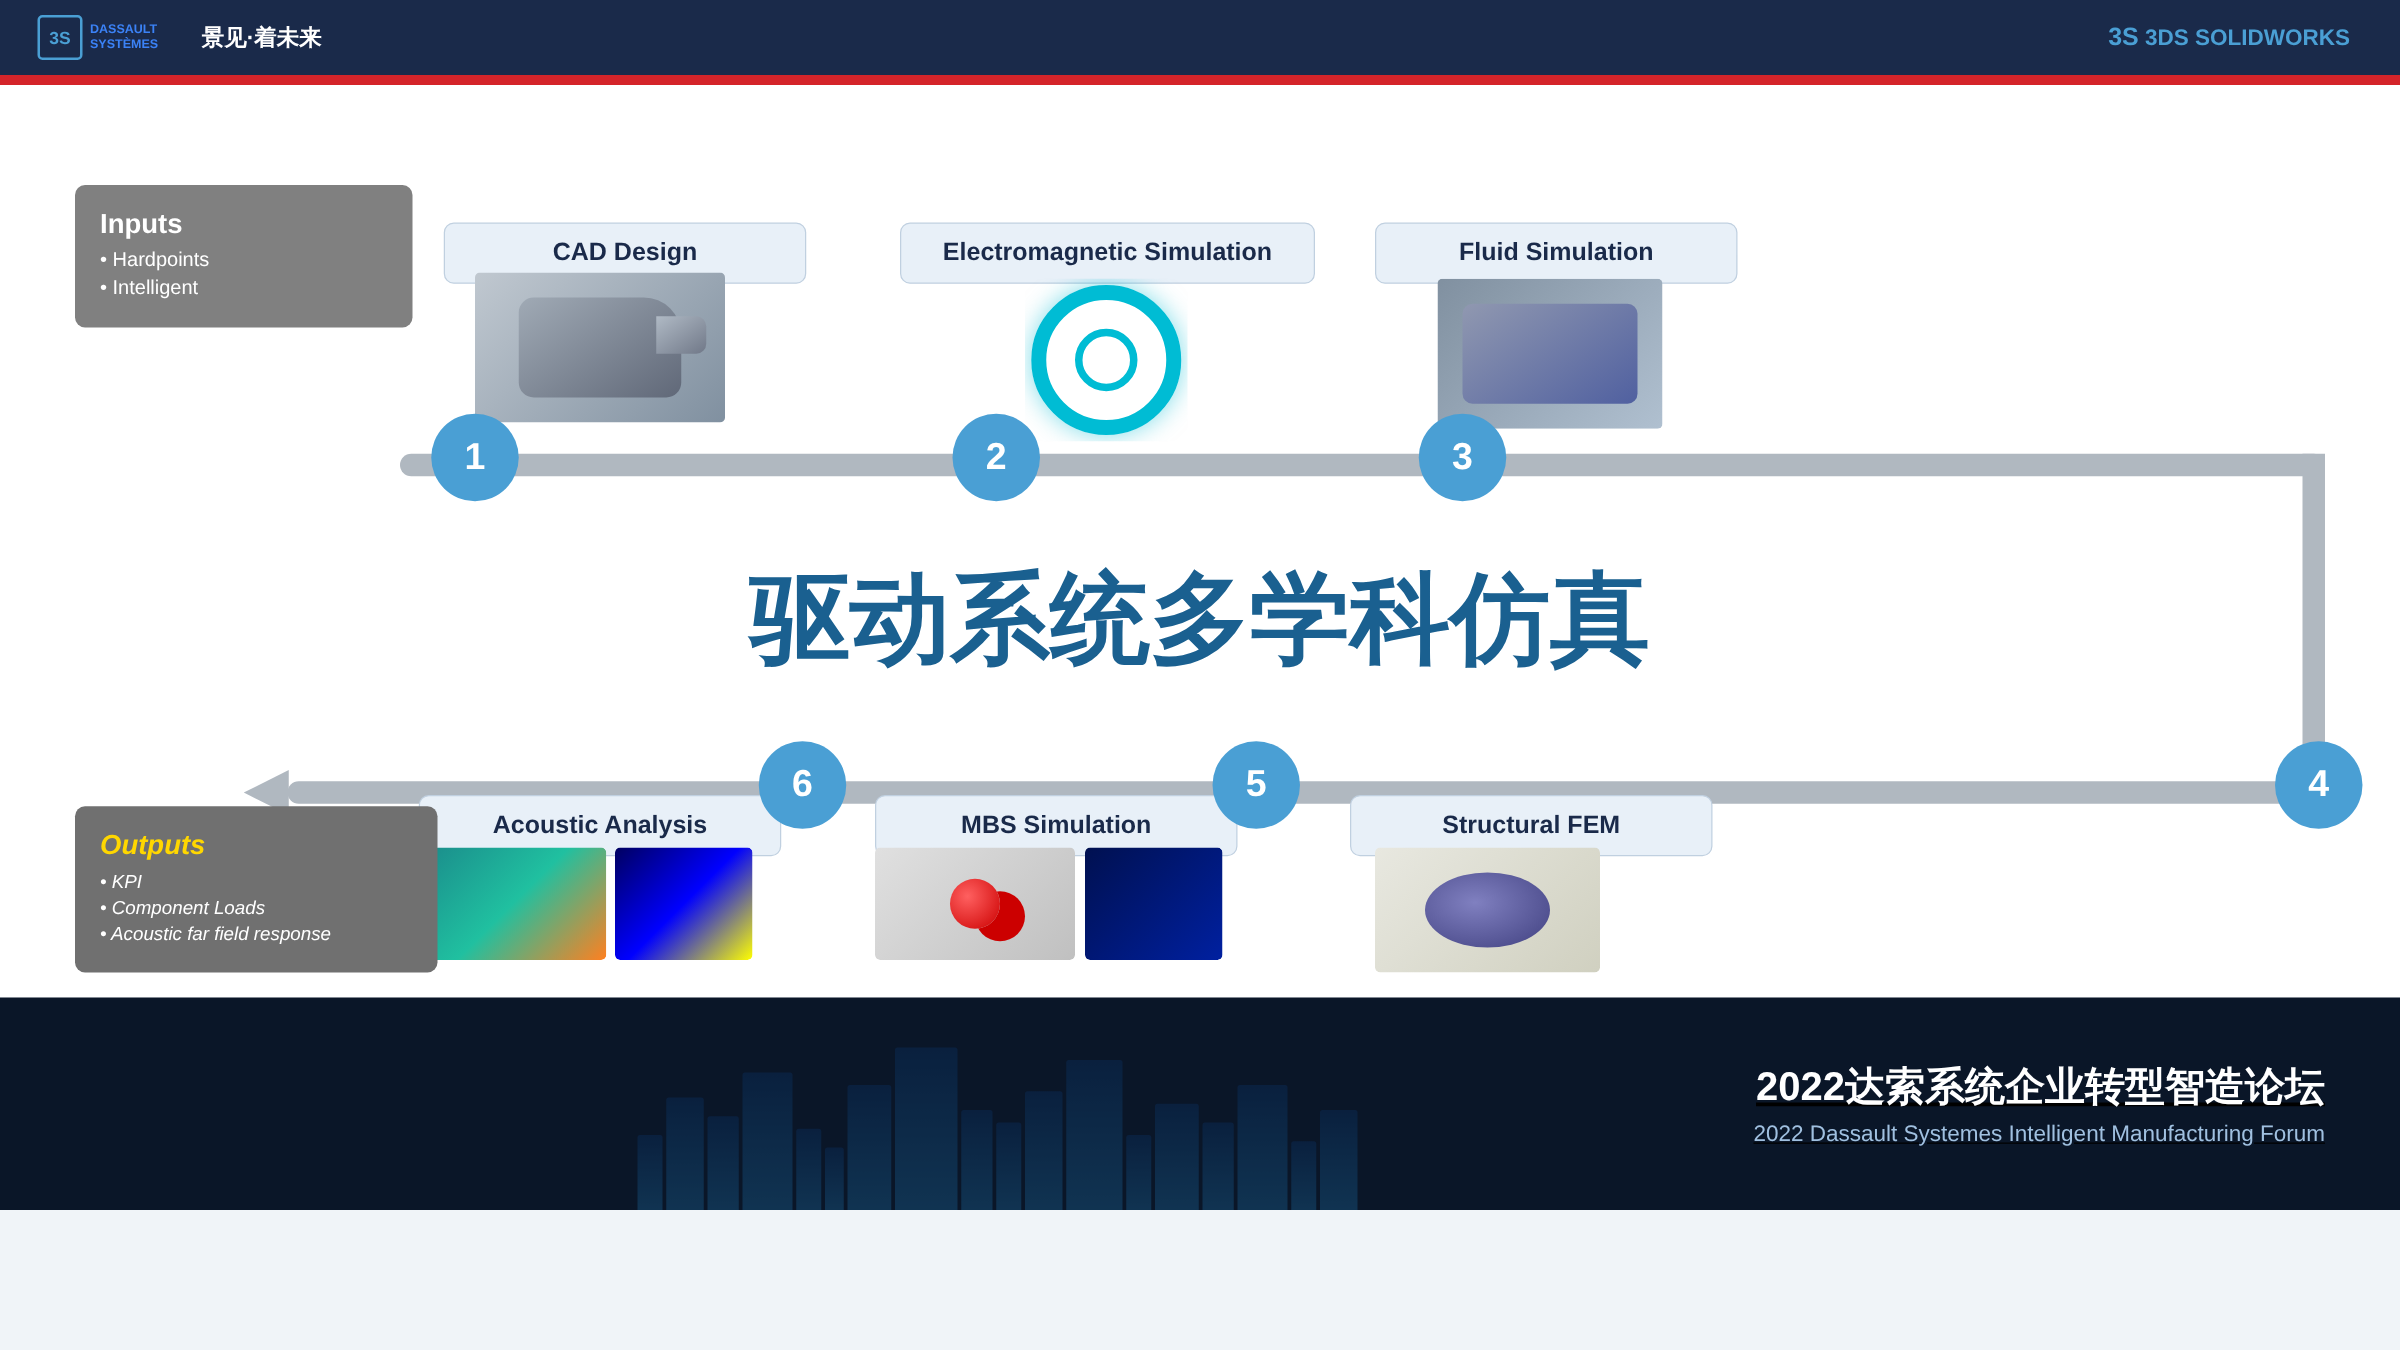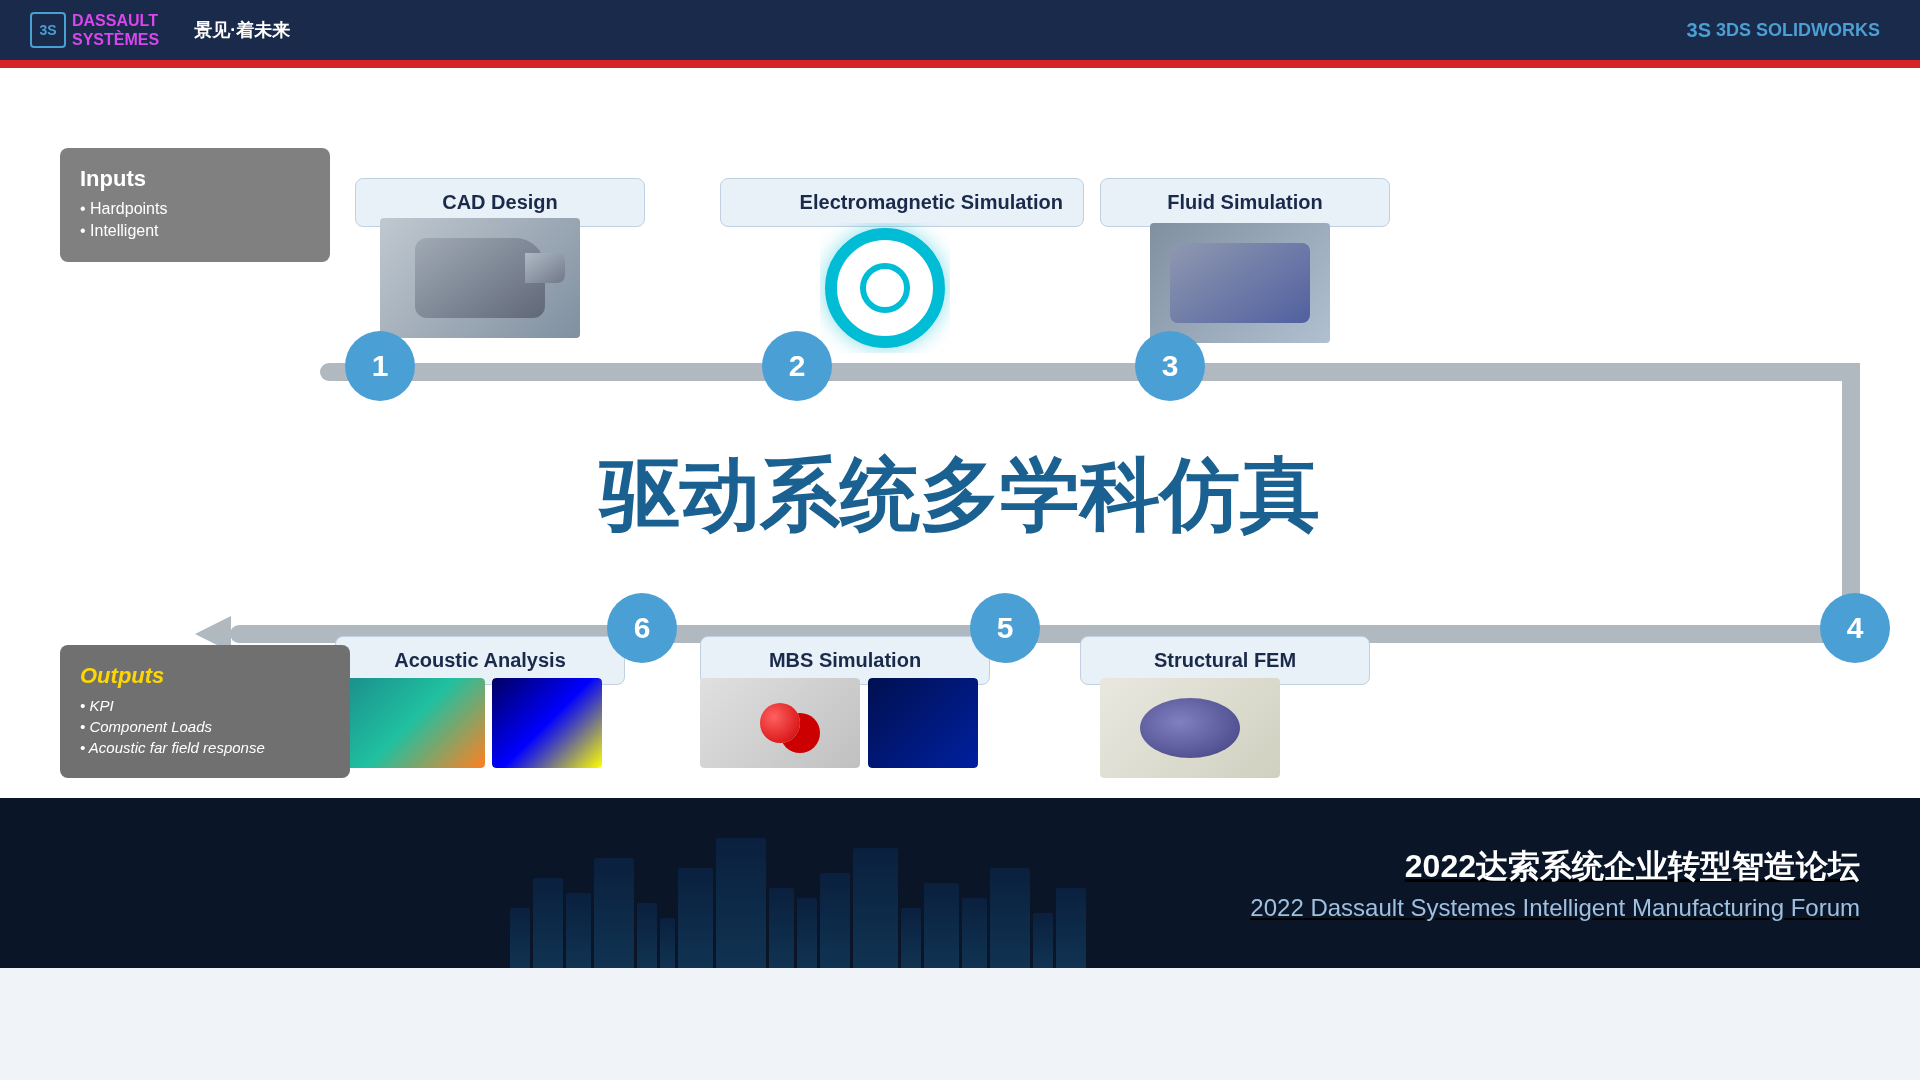--- a/index.html
+++ b/index.html
@@ -41,22 +41,22 @@
       justify-content: center;
       width: 36px;
       height: 36px;
       border: 2px solid #4a9fd4;
       border-radius: 4px;
       color: #4a9fd4;
       font-size: 14px;
       font-weight: 900;
     }
     .logo-ds .ds-text {
-      color: #d946ef;
-      font-size: 16px;
+      color: #3b82f6;
+      font-size: 10px;
       line-height: 1.2;
       font-weight: bold;
     }
     .logo-partner {
       color: #ffffff;
       font-size: 18px;
       font-weight: bold;
       margin-left: 20px;
     }
     .solidworks-logo {
@@ -396,21 +396,21 @@
       text-align: right;
       z-index: 10;
       text-decoration: underline;
     }
     .footer-forum-title {
       font-size: 32px;
       font-weight: bold;
       color: white;
     }
     .footer-forum-subtitle {
-      font-size: 24px;
+      font-size: 18px;
       color: #a0c0e0;
       margin-top: 5px;
     }
 
     
     .footer-cityscape {
       position: absolute;
       bottom: 0;
       left: 50%;
       transform: translateX(-50%);
@@ -469,21 +469,21 @@
   <div class="img-placeholder" style="left: 380px; top: 150px;">
     <div class="cad-img">
       <div class="cad-part"></div>
     </div>
   </div>
 
   <div class="circle-node" style="left: 762px; top: 263px;">
     <span>2</span>
   </div>
 
-  <div class="card" style="left: 720px; top: 110px; width: 364px; text-align: right;">
+  <div class="card" style="left: 720px; top: 110px; width: 332px;">
     <span>Electromagnetic Simulation</span>
   </div>
 
   <div class="img-placeholder" style="left: 820px; top: 155px;">
     <div class="em-img">
       <div class="em-disc">
         <div class="em-disc-inner"></div>
       </div>
     </div>
   </div>

